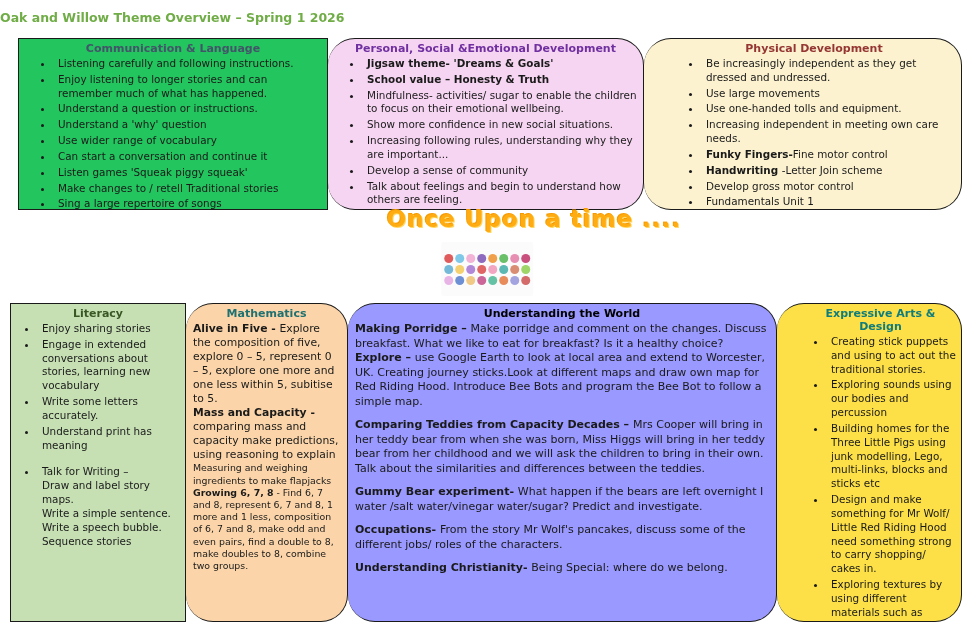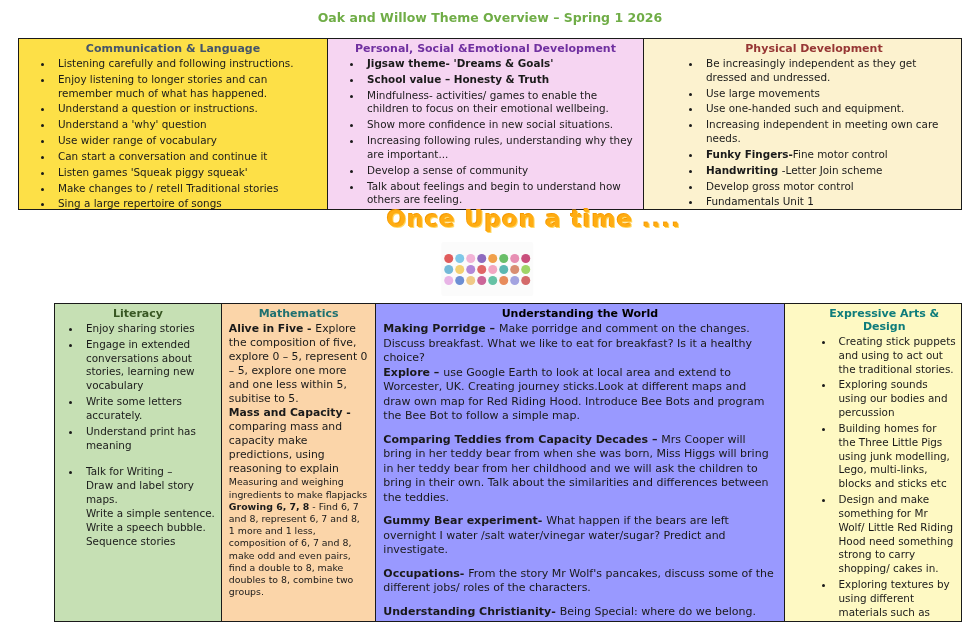--- a/index.html
+++ b/index.html
@@ -1,24 +1,24 @@
 <!DOCTYPE html>
 <html><head>
 <meta charset="utf-8">
 <style>
   html,body{margin:0;padding:0;background:#ffffff;}
   .page{position:relative;width:980px;height:636px;background:#ffffff;overflow:hidden;
         font-family:"DejaVu Sans",sans-serif;color:#1a1a1a;}
-  .doc-title{position:absolute;top:10px;left:0;width:100%;text-align:center;
+  .doc-title{position:absolute;top:10px;left:0;width:100%;text-align:left;
              font-size:12.5px;font-weight:bold;}
   .row{position:absolute;display:flex;align-items:stretch;}
   .top-row{left:18px;top:38px;width:944px;height:172px;}
   .bottom-row{left:10px;top:303px;width:952px;height:319px;}
   .box{box-sizing:border-box;border:1px solid #1a1a1a;padding:2px 5px 2px 5px;overflow:hidden;}
-  .row .box + .box{border-left:none;}
+  .row .box + .box{border-left:none;border-radius:27px;}
   .box h2{margin:1px 0 2px 0;text-align:center;font-size:11px;font-weight:bold;}
   .box ul{margin:0;padding-left:30px;}
   .narrow ul{padding-left:22px;}
   .box li{font-size:10.4px;line-height:1.33;margin-bottom:2px;white-space:pre-line;padding-left:4px;}
   .box li.bold{font-weight:bold;}
   .prose{padding:0 2px;}
   .prose p{margin:0;font-size:11px;line-height:1.32;white-space:pre-line;}
   .box-world .prose p:nth-child(n+3){margin-top:9px;}
   .box-literacy li:nth-child(5){margin-top:13px;}
   .box-math .prose p{font-size:10.8px;line-height:1.3;}
@@ -37,54 +37,54 @@
   .w-li{width:176px;}  .w-ma{width:162px;}  .w-wo{width:429px;}  .w-ea{width:185px;}
 </style>
 </head>
 <body>
 
 <div class="page">
 
   <div class="doc-title" style="color: rgb(112, 173, 71);">Oak and Willow Theme Overview – Spring 1 2026</div>
 
   <div class="row top-row">
-    <section class="box w-cl" style="background-color: #fde047;">
+    <section class="box w-cl" style="background-color: #22c55e;">
       <h2 style="color: rgb(68, 84, 106);">Communication &amp; Language</h2>
       <ul>
           <li>Listening carefully and following instructions.</li>
           <li>Enjoy listening to longer stories and can remember much of what has happened.</li>
           <li>Understand a question or instructions.</li>
           <li>Understand a 'why' question</li>
           <li>Use wider range of vocabulary</li>
           <li>Can start a conversation and continue it</li>
           <li>Listen games 'Squeak piggy squeak'</li>
           <li>Make changes to / retell Traditional stories</li>
           <li>Sing a large repertoire of songs</li>
         </ul>
     </section>
 
     <section class="box w-ps" style="background-color: rgb(246, 213, 242);">
       <h2 style="color: rgb(112, 48, 160);">Personal, Social &amp;Emotional Development</h2>
       <ul>
           <li class="bold">Jigsaw theme- 'Dreams &amp; Goals'</li>
           <li class="bold">School value – Honesty &amp; Truth</li>
-          <li>Mindfulness- activities/ games to enable the children to focus on their emotional wellbeing.</li>
+          <li>Mindfulness- activities/ sugar to enable the children to focus on their emotional wellbeing.</li>
           <li>Show more confidence in new social situations.</li>
           <li>Increasing following rules, understanding why they are important...</li>
           <li>Develop a sense of community</li>
           <li>Talk about feelings and begin to understand how others are feeling.</li>
         </ul>
     </section>
 
     <section class="box w-pd" style="background-color: rgb(252, 242, 207); padding-left: 28px;">
       <h2 style="color: rgb(150, 54, 52);">Physical Development</h2>
       <ul>
           <li>Be increasingly independent as they get dressed and undressed.</li>
           <li>Use large movements</li>
-          <li>Use one-handed such and equipment.</li>
+          <li>Use one-handed tolls and equipment.</li>
           <li>Increasing independent in meeting own care needs.</li>
           <li><b>Funky Fingers-</b>Fine motor control</li>
           <li><b>Handwriting </b>-Letter Join scheme</li>
           <li>Develop gross motor control</li>
           <li>Fundamentals Unit 1</li>
           <li>Make healthy choices about food and drink.</li>
         </ul>
     </section>
   </div>
 
@@ -111,21 +111,21 @@
       <span class="tile" style="background-color: rgb(109, 143, 212);"></span>
       <span class="tile" style="background-color: rgb(240, 201, 135);"></span>
       <span class="tile" style="background-color: rgb(204, 102, 153);"></span>
       <span class="tile" style="background-color: rgb(102, 194, 165);"></span>
       <span class="tile" style="background-color: rgb(232, 140, 92);"></span>
       <span class="tile" style="background-color: rgb(163, 163, 224);"></span>
       <span class="tile" style="background-color: rgb(212, 106, 106);"></span>
     </div>
 
   <div class="row bottom-row">
-    <section class="box narrow w-li box-literacy" style="background-color: rgb(198, 224, 180); margin-left: 44px;">
+    <section class="box narrow w-li box-literacy" style="background-color: rgb(198, 224, 180);">
       <h2 style="color: rgb(56, 87, 35);">Literacy</h2>
       <ul>
           <li>Enjoy sharing stories</li>
           <li>Engage in extended conversations about stories, learning new vocabulary</li>
           <li>Write some letters accurately.</li>
           <li>Understand print has meaning</li>
           <li>Talk for Writing –
 Draw and label story maps.
 Write a simple sentence.
 Write a speech bubble.
@@ -148,21 +148,21 @@
       <div class="prose">
           <p><b>Making Porridge – </b>Make porridge and comment on the changes. Discuss breakfast. What we like to eat for breakfast? Is it a healthy choice?</p>
           <p><b>Explore – </b>use Google Earth to look at local area and extend to Worcester, UK. Creating journey sticks.Look at different maps and draw own map for Red Riding Hood. Introduce Bee Bots and program the Bee Bot to follow a simple map.</p>
           <p><b>Comparing Teddies from Capacity Decades – </b>Mrs Cooper will bring in her teddy bear from when she was born, Miss Higgs will bring in her teddy bear from her childhood and we will ask the children to bring in their own. Talk about the similarities and differences between the teddies.</p>
           <p><b>Gummy Bear experiment- </b>What happen if the bears are left overnight I water /salt water/vinegar water/sugar? Predict and investigate.</p>
           <p><b>Occupations- </b>From the story Mr Wolf's pancakes, discuss some of the different jobs/ roles of the characters.</p>
           <p><b>Understanding Christianity- </b>Being Special: where do we belong.</p>
         </div>
     </section>
 
-    <section class="box narrow w-ea" style="background-color: #fef9c3; padding-left: 28px;">
+    <section class="box narrow w-ea" style="background-color: #fde047; padding-left: 28px;">
       <h2 style="color: rgb(14, 124, 123);">Expressive Arts &amp; Design</h2>
       <ul>
           <li>Creating stick puppets and using to act out the traditional stories.</li>
           <li>Exploring sounds using our bodies and percussion</li>
           <li>Building homes for the Three Little Pigs using junk modelling, Lego, multi-links, blocks and sticks etc</li>
           <li>Design and make something for Mr Wolf/ Little Red Riding Hood need something strong to carry shopping/ cakes in.</li>
           <li>Exploring textures by using different materials such as porridge oats, sawdust mixed into paint to create bear paintings.</li>
           <li>Observational Drawings of a teddy bear.</li>
         </ul>
     </section>

